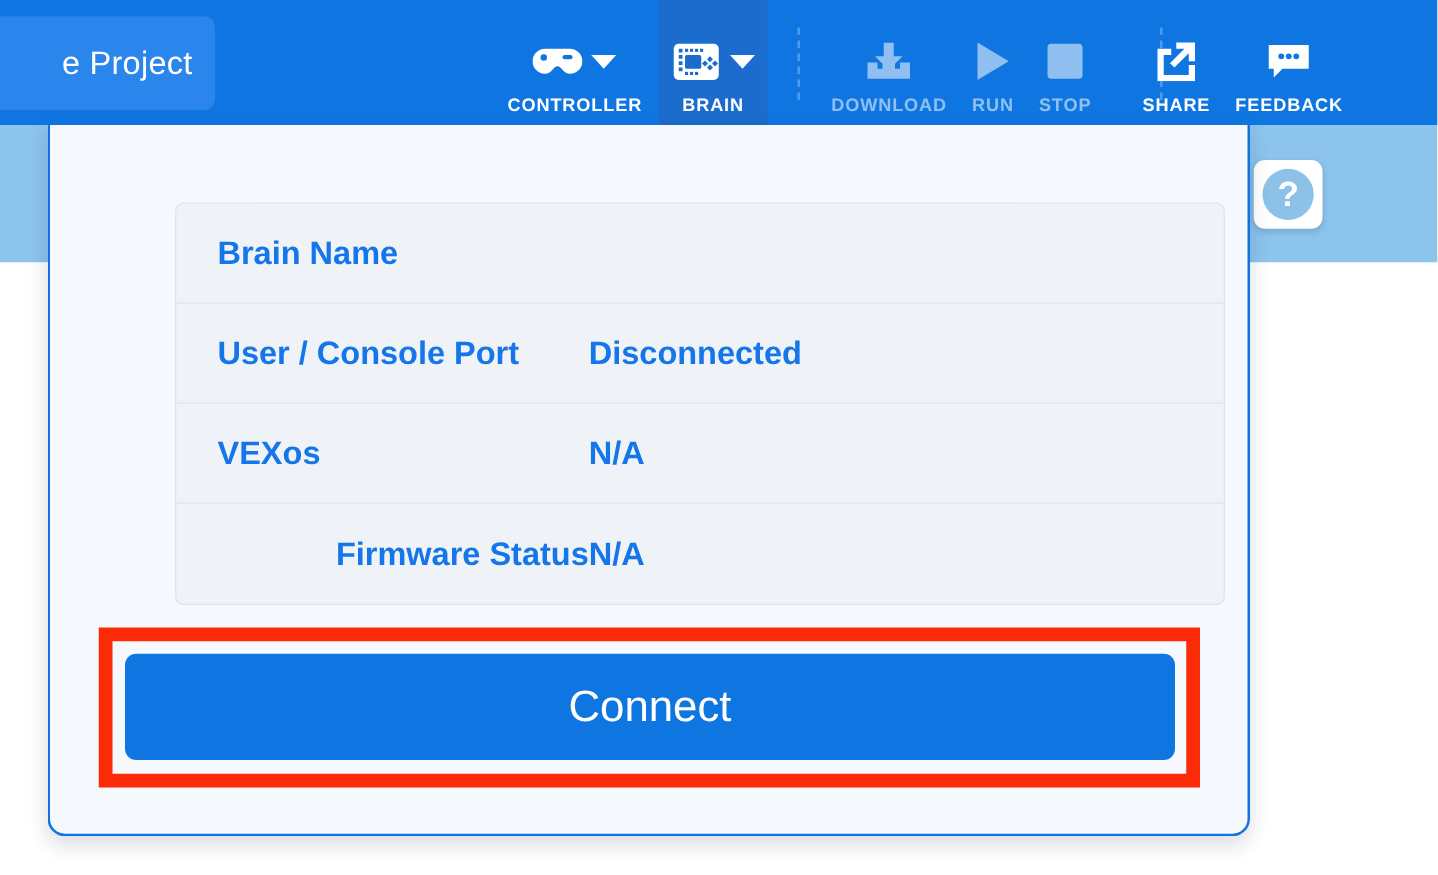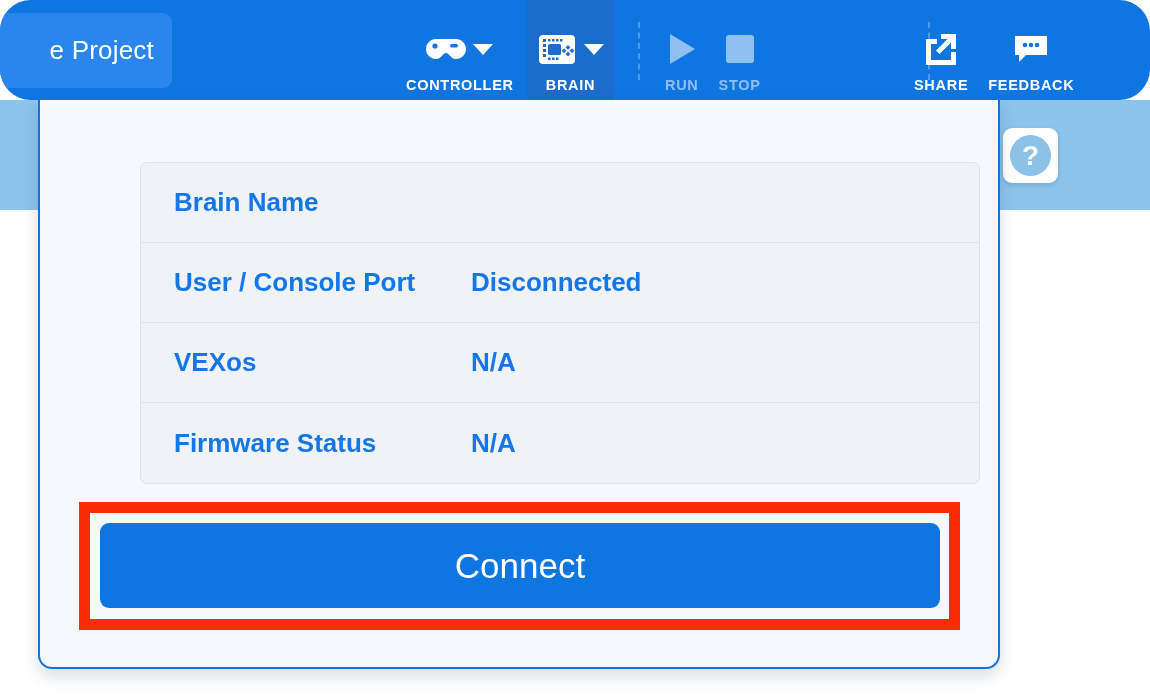--- a/index.html
+++ b/index.html
@@ -40,21 +40,20 @@
 
   
   .toolbar {
     position: absolute;
     left: 0;
     top: 0;
     width: 1150px;
     height: 100px;
     background: #0f76e1;
     overflow: hidden;
-    border-radius: 31px;
   }
 
   .project-tab {
     position: absolute;
     left: -60px;
     top: 13px;
     width: 232px;
     height: 75px;
     background: #2a85ec;
     border-radius: 9px;
@@ -145,21 +144,21 @@
     background: #eff2f7;
     margin-left: 40px;
   }
 
   .info-row {
     display: flex;
     align-items: center;
     height: 80px;
     border-bottom: 1px solid #dce6ee;
   }
-  .info-row:last-child { border-bottom: none; }
+  .info-row:last-child { border-bottom: none; text-align: right; }
 
   .info-label {
     width: 330px;
     padding-left: 33px;
     font-size: 26px;
     font-weight: bold;
     color: #1476e8;
     white-space: nowrap;
   }
   .info-value {
@@ -281,20 +280,31 @@
           </span>
           <span class="caret"></span>
         </div>
         <span class="tool-label">BRAIN</span>
       </div>
     </div>
 
     <div class="divider-dashed" style="left:638px;"></div>
 
     <div class="tool-group" style="left:655px;">
+      <div class="tool-item dim">
+        <div class="tool-icon-row">
+          <span>
+            <svg width="38" height="30" viewBox="0 0 38 30">
+              <path d="M15 0h8v11h7L19 22 8 11h7z"></path>
+              <path d="M2 16h8v5h4v-5h10v5h4v-5h8v13H2z"></path>
+            </svg>
+          </span>
+        </div>
+        <span class="tool-label">DOWNLOAD</span>
+      </div>
 
       <div class="tool-item dim">
         <div class="tool-icon-row">
           <span>
             <svg width="28" height="32" viewBox="0 0 28 32">
               <path d="M2 1l25 15L2 31z"></path>
             </svg>
           </span>
         </div>
         <span class="tool-label">RUN</span>

